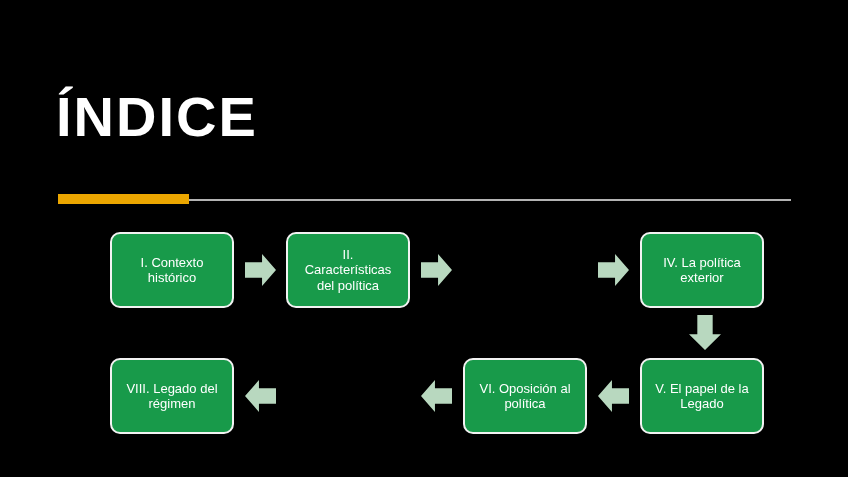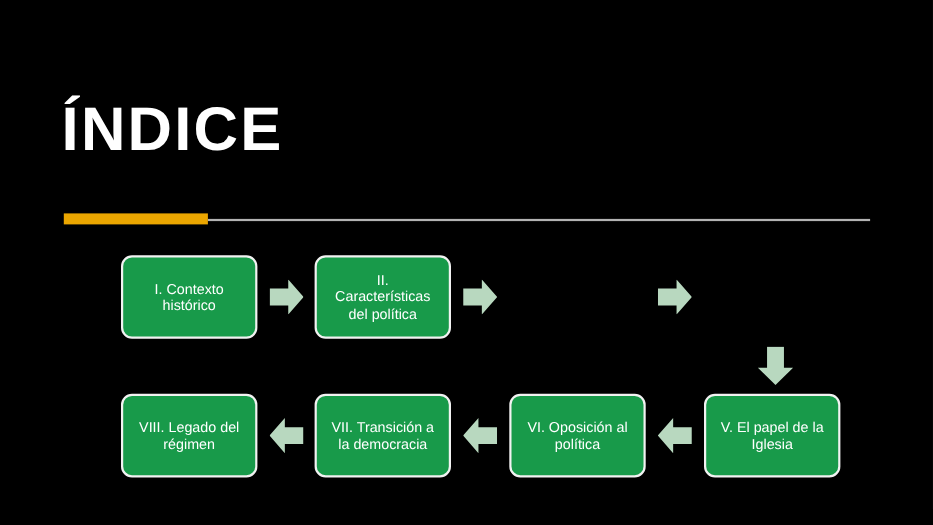--- a/index.html
+++ b/index.html
@@ -121,39 +121,39 @@
 
     <div class="box r1c2">
       <span class="box-label">II.
 Características
 del política</span>
     </div>
     <div class="arrow right ar1g2"></div>
 
     <div class="arrow right ar1g3"></div>
 
+    <div class="box r1c4">
+      <span class="box-label">IV. La política
+exterior</span>
+    </div>
 
     <div class="arrow down ardown"></div>
 
     <div class="box r2c4">
       <span class="box-label">V. El papel de la
-Iglesia</span>
+Legado</span>
     </div>
     <div class="arrow left ar2g3"></div>
 
     <div class="box r2c3">
       <span class="box-label">VI. Oposición al
 política</span>
     </div>
     <div class="arrow left ar2g2"></div>
 
-    <div class="box r2c2">
-      <span class="box-label">VII. Transición a
-la democracia</span>
-    </div>
     <div class="arrow left ar2g1"></div>
 
     <div class="box r2c1">
       <span class="box-label">VIII. Legado del
 régimen</span>
     </div>
 
   </div>
 </div>
 

